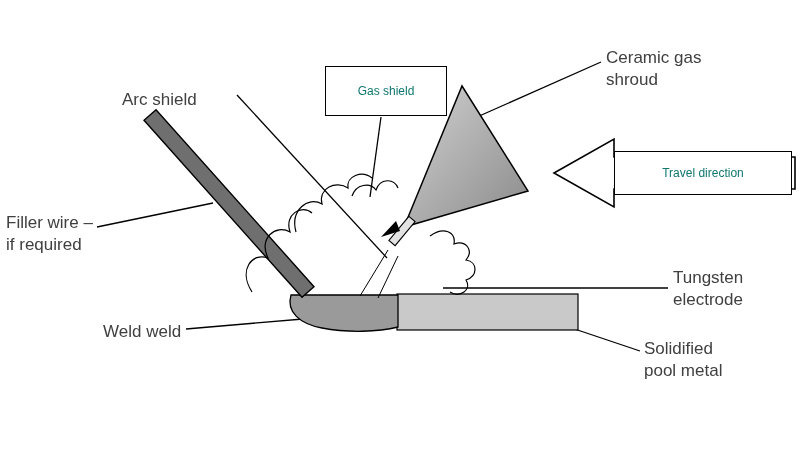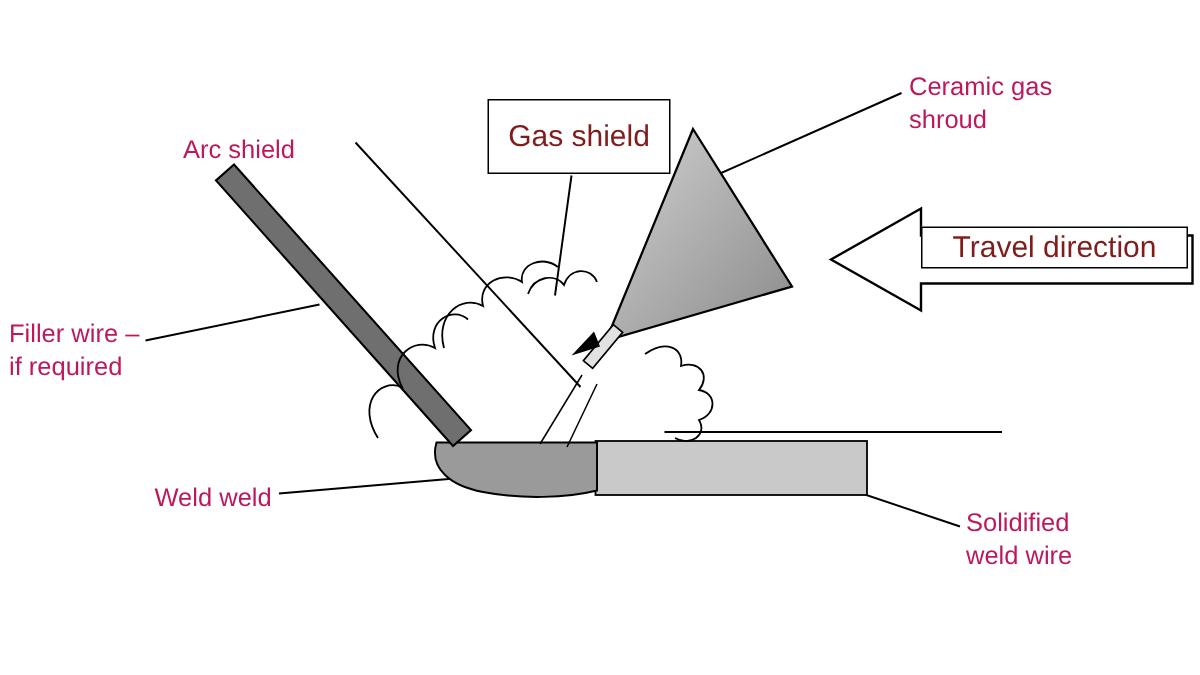--- a/index.html
+++ b/index.html
@@ -8,34 +8,34 @@
   .canvas {
     position: relative;
     width: 800px;
     height: 450px;
     background: #ffffff;
     overflow: hidden;
   }
   svg.layer { position: absolute; left: 0; top: 0; }
   .label {
     position: absolute;
-    color: #be185d;
+    color: #404040;
     font-size: 17px;
     line-height: 1.32;
     white-space: pre-line;
   }
   .boxed {
     position: absolute;
     border: 1.6px solid #000;
     background: #fff;
     display: flex;
     align-items: center;
     justify-content: center;
-    font-size: 20px;
-    color: #7f1d1d;
+    font-size: 12px;
+    color: #0f766e;
   }
 </style>
 </head>
 <body>
 
 <div class="canvas">
 
   <svg class="layer" width="800" height="450" viewBox="0 0 800 450">
     <defs>
       <linearGradient id="shroudGrad" x1="0" y1="0" x2="1" y2="1">
@@ -77,26 +77,28 @@
 
   <div class="label" style="left:122px; top:89px;">Arc shield</div>
 
   <div class="boxed" style="left:325px; top:66px; width:122px; height:50px;">
     <span>Gas shield</span>
   </div>
 
   <div class="label" style="left:606px; top:47px;">Ceramic gas
 shroud</div>
 
-  <div class="boxed" style="left:614px; top:151px; width:178px; height:28px;align-items:center;">
+  <div class="boxed" style="left:614px; top:151px; width:178px; height:44px;align-items:center;">
     <span>Travel direction</span>
   </div>
 
   <div class="label" style="left:6px; top:212px;">Filler wire –
 if required</div>
 
+  <div class="label" style="left:673px; top:267px;">Tungsten
+electrode</div>
 
   <div class="label" style="left:103px; top:321px;">Weld weld</div>
 
   <div class="label" style="left:644px; top:338px;">Solidified
-weld wire</div>
+pool metal</div>
 
 </div>
 
 </body></html>

